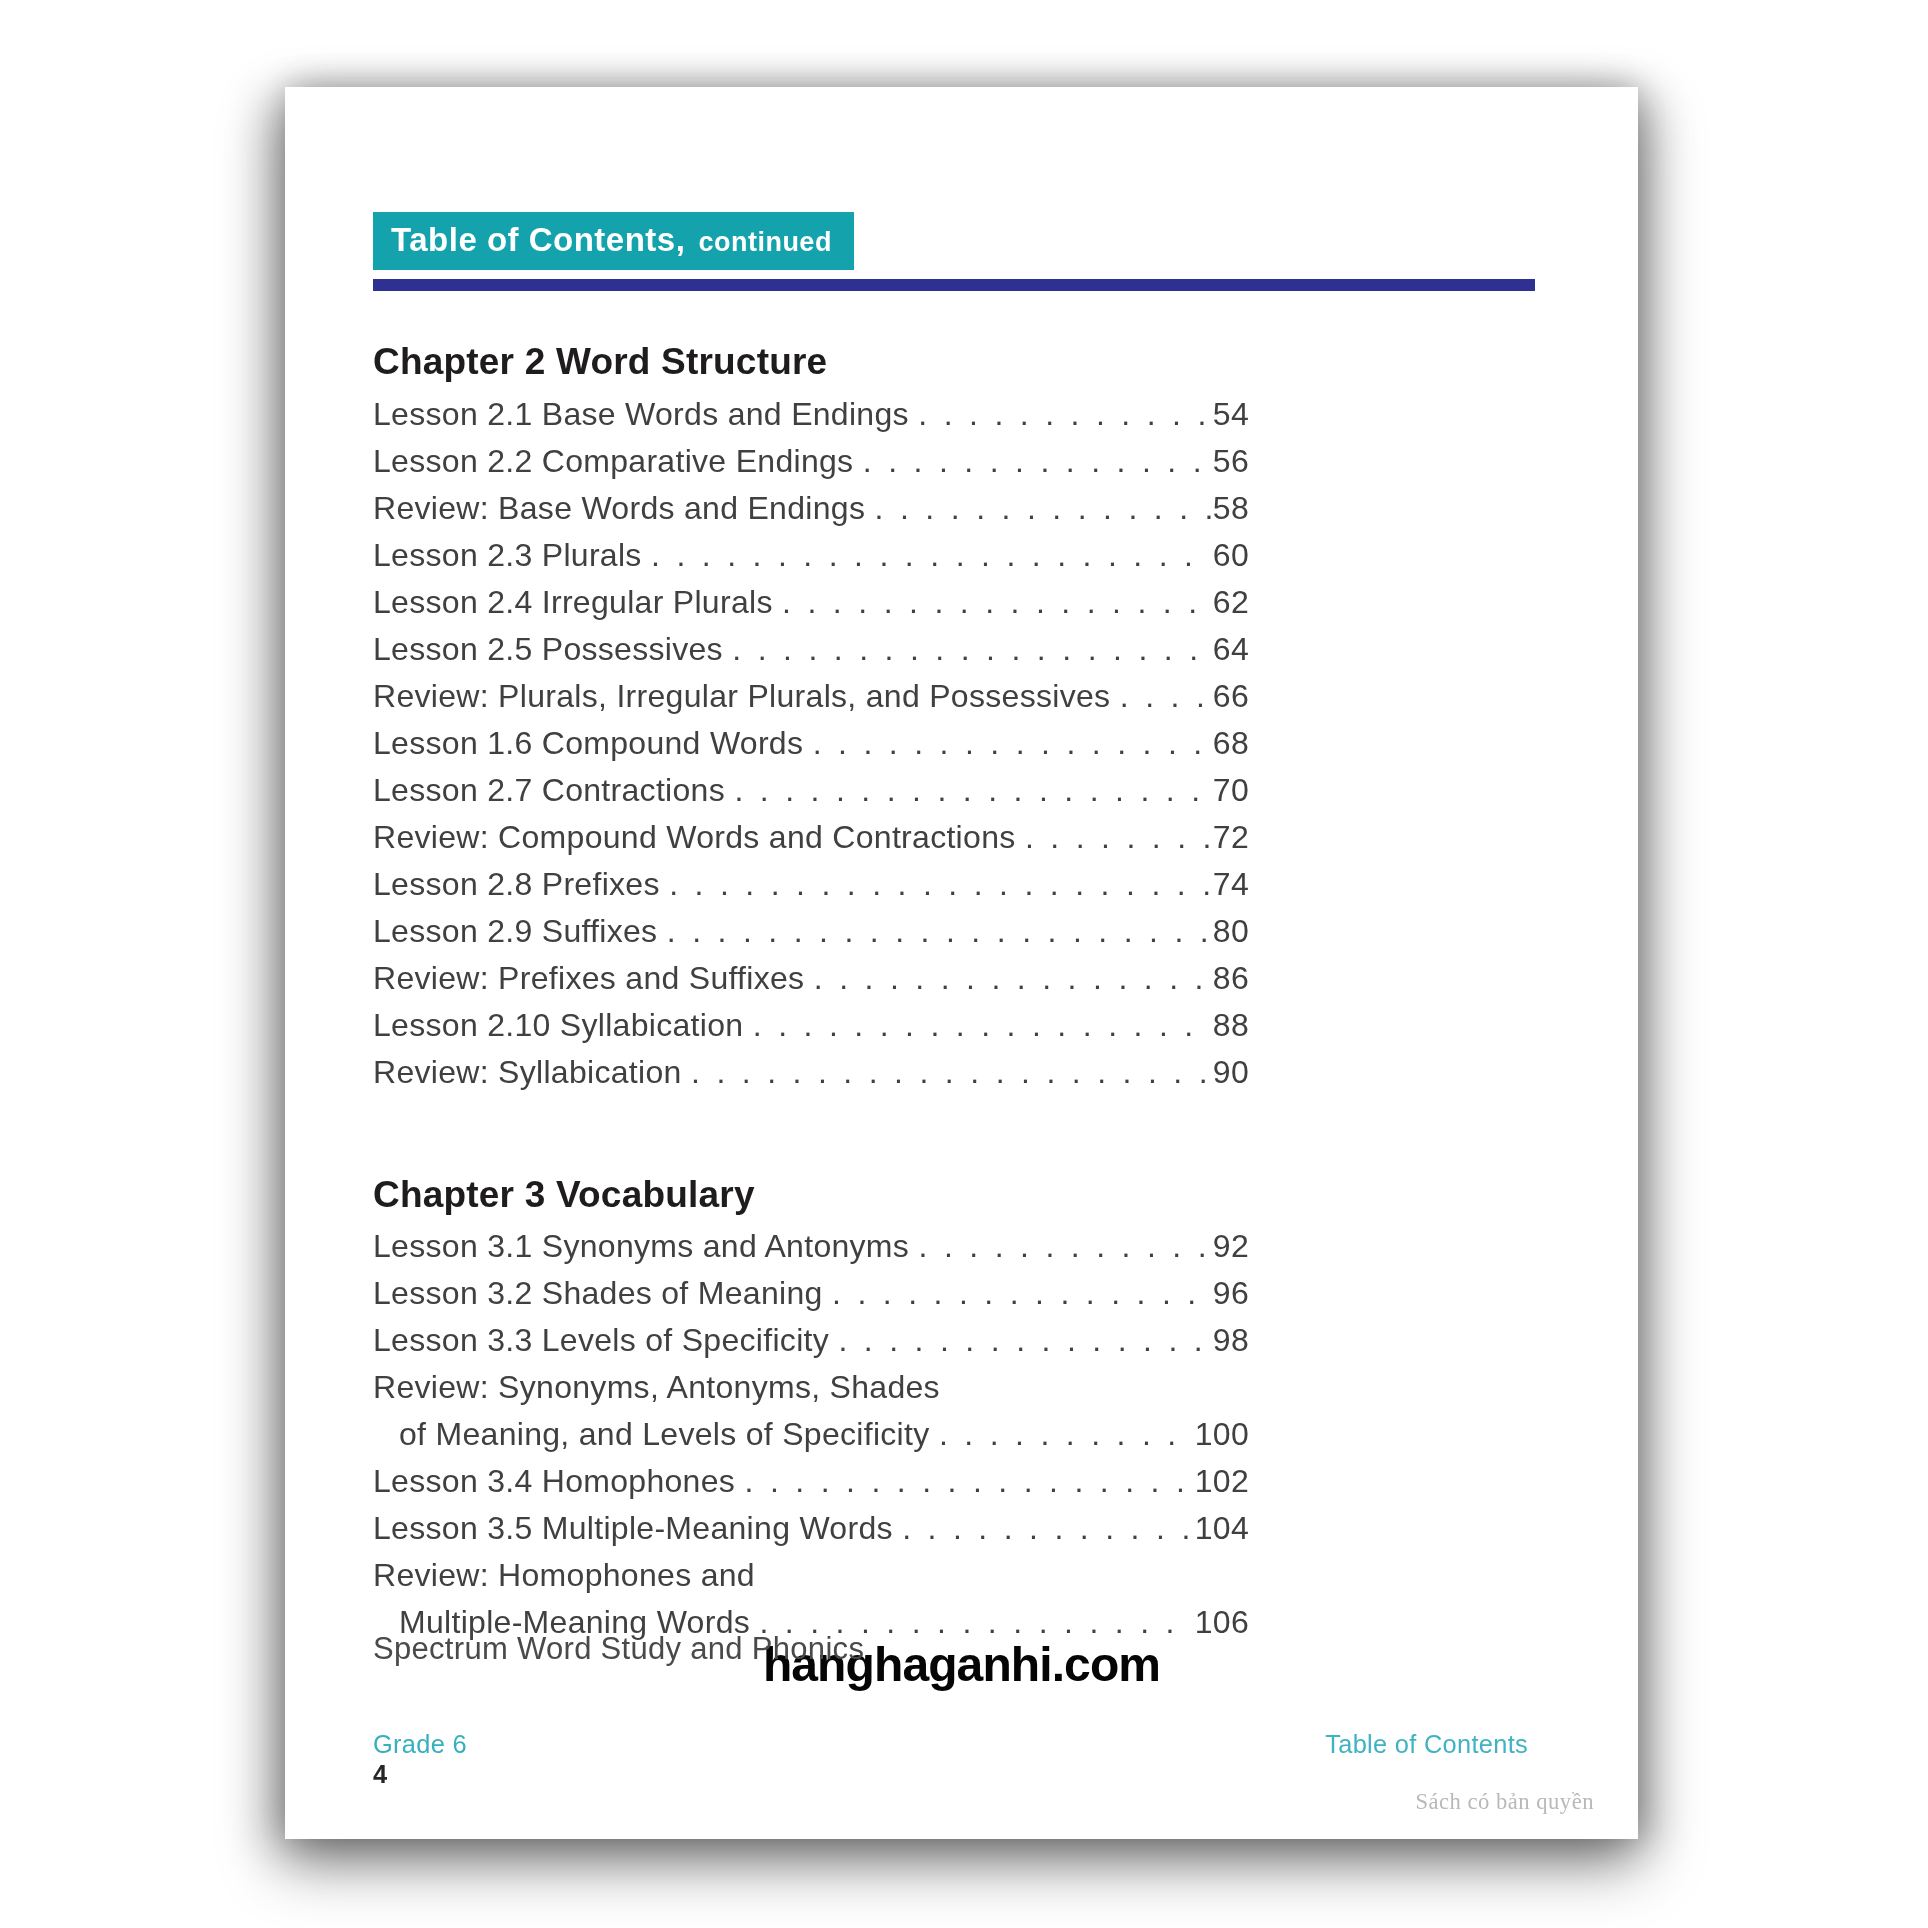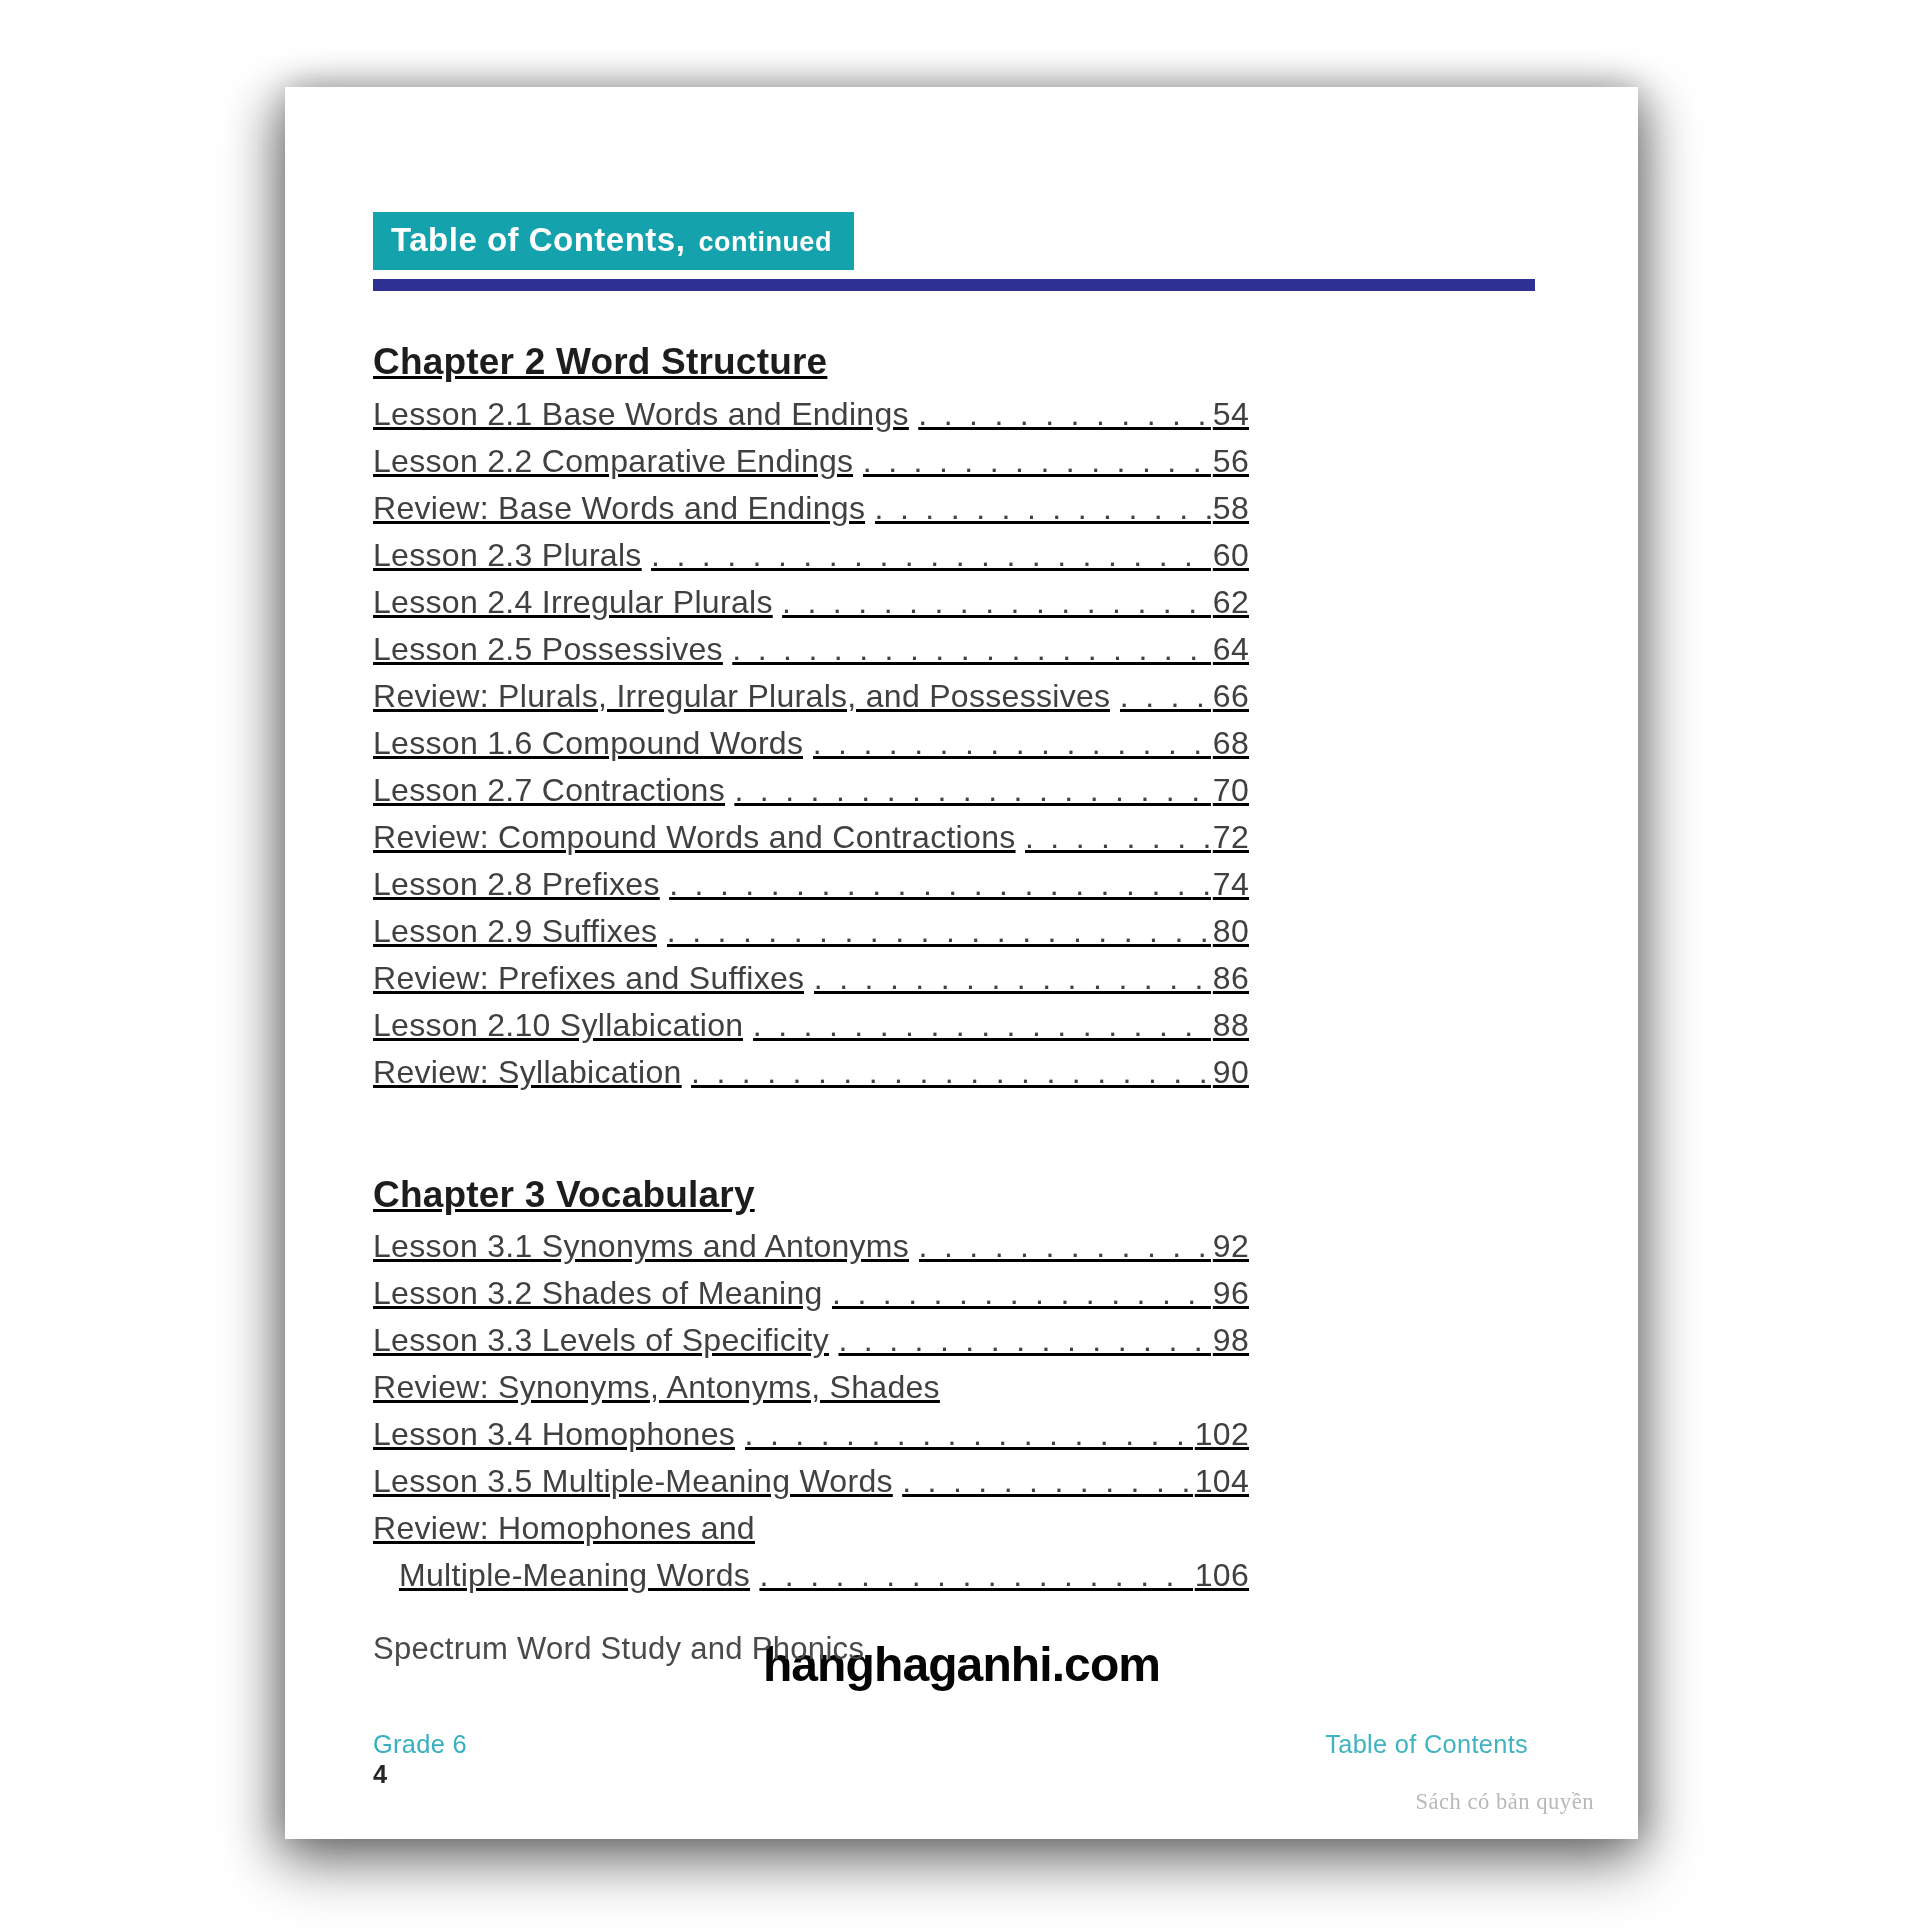--- a/index.html
+++ b/index.html
@@ -6,21 +6,21 @@
   body{
     width:1928px;height:1928px;background:#ffffff;overflow:hidden;position:relative;
     font-family:"Liberation Sans",sans-serif;
   }
   .book-page{
     position:absolute;left:285px;top:87px;width:1353px;height:1752px;
     background:#ffffff;
     box-shadow:0 24.5px 56px 3.8px rgba(0,0,0,.38), -17px 11.3px 42px rgba(0,0,0,.20), 17px 5.6px 38px rgba(0,0,0,.18), 0 -7.5px 28px rgba(0,0,0,.12);
   }
   .page-inner{
-    position:absolute;inset:0;padding:125px 13px 0 88px;box-sizing:border-box;text-decoration:underline;
+    position:absolute;inset:0;padding:125px 13px 0 88px;box-sizing:border-box;
   }
   .toc-badge{
     display:inline-flex;align-items:baseline;gap:13px;
     background:#14A3AD;color:#ffffff;
     padding:8.5px 22.6px 11.3px 18px;
   }
   .toc-badge .badge-title{font-size:33px;font-weight:700;letter-spacing:0.5px;}
   .toc-badge .badge-subtitle{font-size:27px;font-weight:700;letter-spacing:0.5px;}
   .navy-rule{width:1162px;height:12.2px;background:#2E3192;margin-top:9.4px;}
   .chapter{width:876px;}
@@ -163,20 +163,25 @@
               <span class="num">96</span>
             </div>
             <div class="row">
               <span class="label">Lesson 3.3 Levels of Specificity</span>
               <span class="leader"></span>
               <span class="num">98</span>
             </div>
             <div class="row">
               <span class="label">Review: Synonyms, Antonyms, Shades</span>
             </div>
+            <div class="row indent">
+              <span class="label">of Meaning, and Levels of Specificity</span>
+              <span class="leader"></span>
+              <span class="num">100</span>
+            </div>
             <div class="row">
               <span class="label">Lesson 3.4 Homophones</span>
               <span class="leader"></span>
               <span class="num">102</span>
             </div>
             <div class="row">
               <span class="label">Lesson 3.5 Multiple-Meaning Words</span>
               <span class="leader"></span>
               <span class="num">104</span>
             </div>

